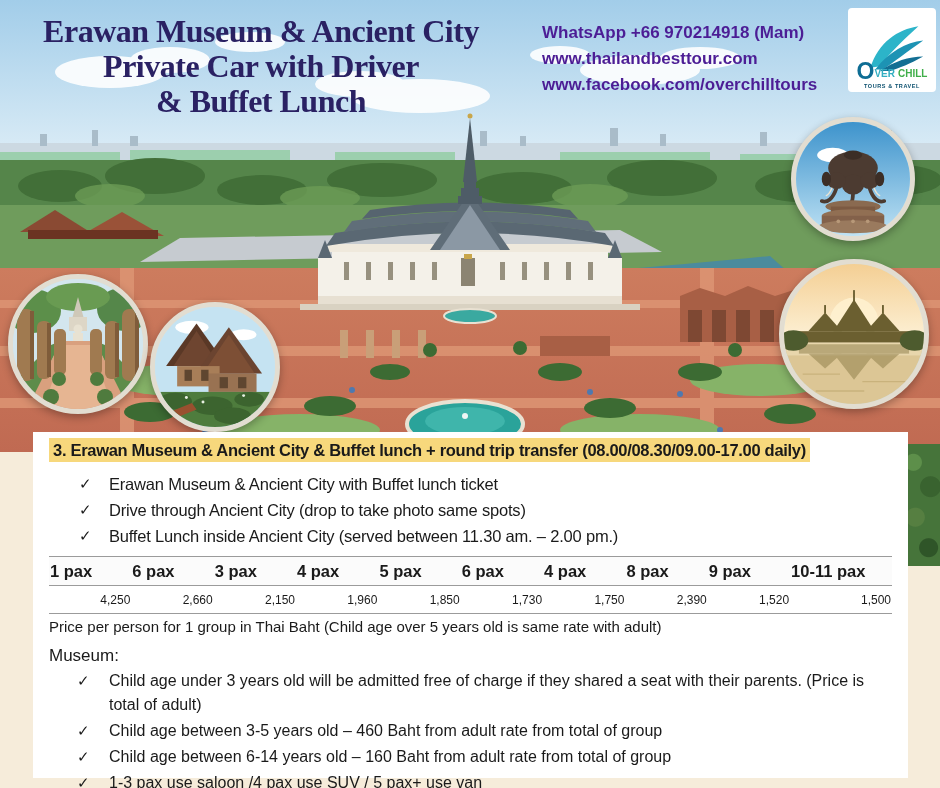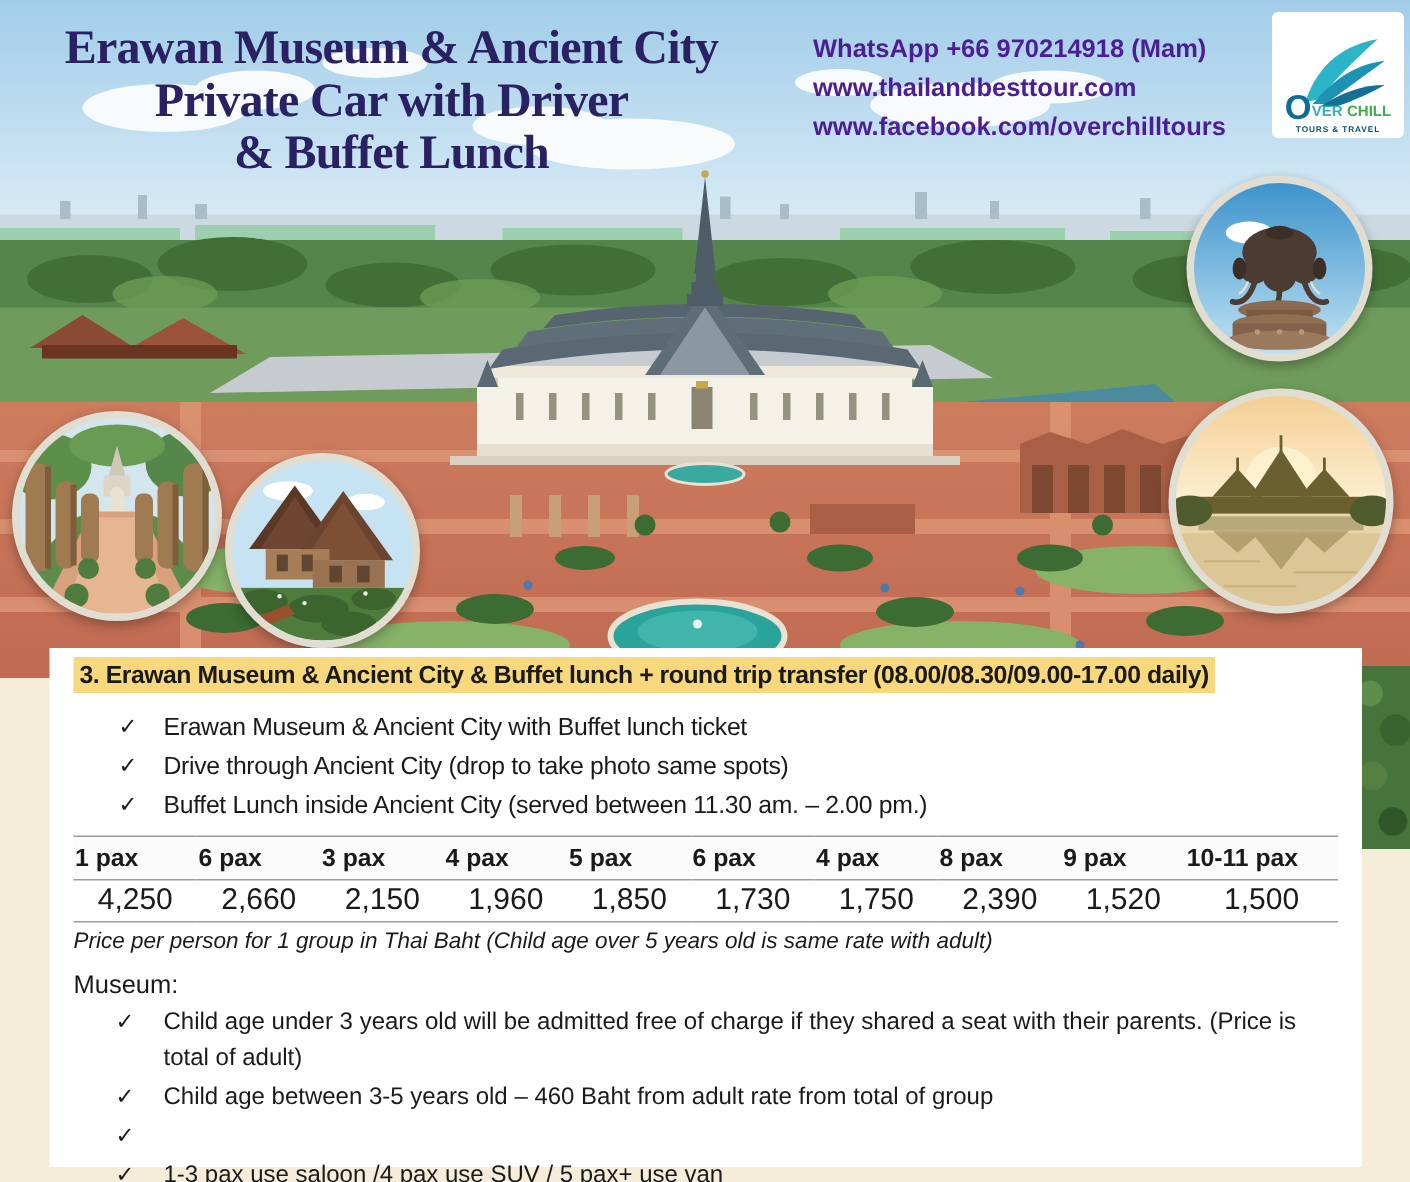--- a/index.html
+++ b/index.html
@@ -48,22 +48,22 @@
          box-sizing:border-box;padding:6px 16px 0 16px;}
   .heading{display:inline-block;background:#f7d87c;font-weight:700;font-size:16.5px;
            letter-spacing:-0.3px;line-height:24px;padding:0 4px;white-space:nowrap;
            max-width:100%;overflow:hidden;}
   .bullets{list-style:none;margin:5px 0 0;padding:0;}
   .bullets li{display:flex;font-size:16.5px;letter-spacing:-0.2px;line-height:26px;}
   .chk{flex:0 0 30px;margin-left:30px;font-size:15px;}
   .price-table{width:100%;border-collapse:collapse;margin-top:7px;}
   .price-table th{font-size:16.5px;font-weight:700;text-align:left;height:26px;
       border-top:1px solid #9b9b9b;border-bottom:1px solid #9b9b9b;background:#fbfbfb;}
-  .price-table td{font-size:20px;text-align:center;height:25px;border-bottom:1px solid #9b9b9b;}
-  .note{font-style:italic;font-size:15px;margin-top:4px;}
+  .price-table td{font-size:12px;text-align:right;height:25px;border-bottom:1px solid #9b9b9b;}
+  .note{font-size:15px;margin-top:4px;}
   .remark-label{font-size:17px;margin-top:11px;}
   .remarks{list-style:none;margin:3px 0 0;padding:0;}
   .remarks li{display:flex;font-size:16px;line-height:24px;margin-top:2px;}
   .remarks .chk{flex:0 0 32px;margin-left:28px;}
 </style>
 </head>
 <body>
 
 <div class="page">
 
@@ -476,20 +476,21 @@
       <li>
           <span class="chk">✓</span>
           <span>Child age under 3 years old will be admitted free of charge if they shared a seat with their parents. (Price is total of adult)</span>
         </li>
       <li>
           <span class="chk">✓</span>
           <span>Child age between 3-5 years old – 460 Baht from adult rate from total of group</span>
         </li>
       <li>
           <span class="chk">✓</span>
+          <span>Child age between 6-14 years old – 160 Baht from adult rate from total of group</span>
         </li>
       <li>
           <span class="chk">✓</span>
           <span>1-3 pax use saloon /4 pax use SUV / 5 pax+ use van</span>
         </li>
     </ul>
   </div>
 
 </div>
 

